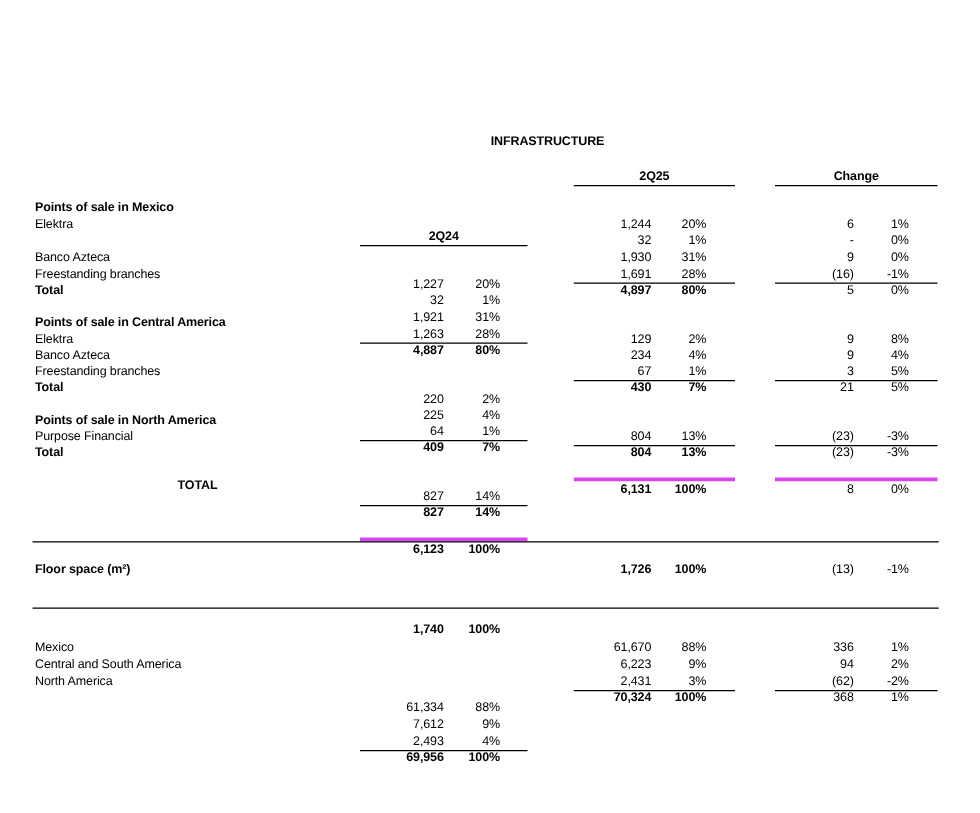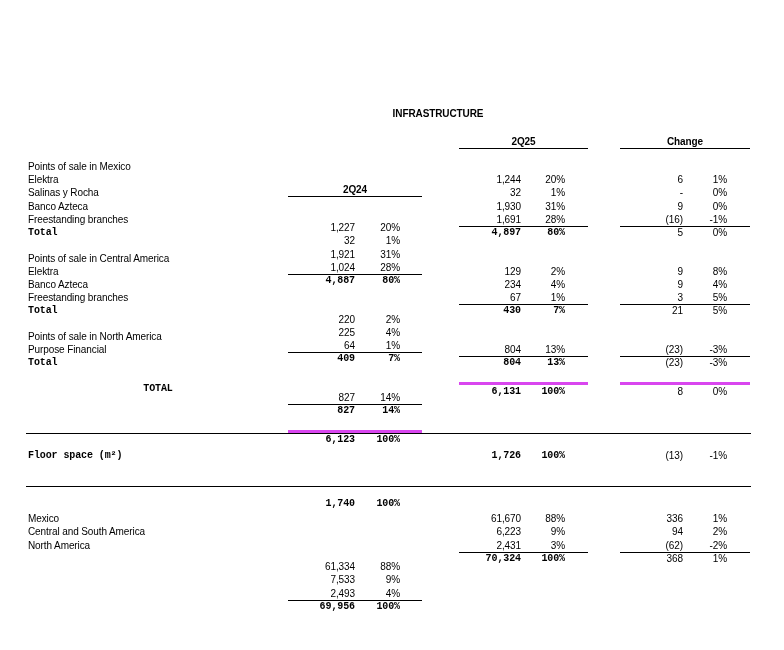--- a/index.html
+++ b/index.html
@@ -19,22 +19,22 @@
   .g1{left:288px;width:134px;margin-top:48px;}
   .g2{left:459px;width:129px;}
   .g3{left:620px;width:130px;}
   .n,.p{display:block;text-align:right;}
   .g1 .n{width:67px}.g1 .p{width:45px}
   .g2 .n{width:62px}.g2 .p{width:44px}
   .g3 .n{width:63px}.g3 .p{width:44px}
   .hdr .g{display:block;text-align:center;font-weight:bold;border-bottom:1px solid #000;}
   .ul .g{border-bottom:1px solid #000;}
   .topline .g{border-top:3px solid #d946ef;}
-  .tot .lbl,.tot .g1,.tot .g2{font-weight:bold;font-family:Liberation Mono, monospace;}
-  .sec .lbl{font-weight:normal;}
+  .tot .lbl,.tot .g1,.tot .g2{font-weight:bold;}
+  .sec .lbl{font-weight:bold;}
   .hr{position:absolute;left:26px;width:725px;height:1px;background:#000;}
 </style>
 </head>
 <body>
 
 <div class="page">
 
   <div class="title">INFRASTRUCTURE</div>
 
   <div class="row hdr" style="top:134.5px">
@@ -55,21 +55,20 @@
     <div class="g g2">
         <span class="n">1,244</span>
         <span class="p">20%</span>
       </div>
     <div class="g g3">
         <span class="n">6</span>
         <span class="p">1%</span>
       </div>
   </div>
   <div class="row" style="top:186px">
-    <div class="lbl">Salinas y Rocha</div>
     <div class="g g1">
         <span class="n">32</span>
         <span class="p">1%</span>
       </div>
     <div class="g g2">
         <span class="n">32</span>
         <span class="p">1%</span>
       </div>
     <div class="g g3">
         <span class="n">-</span>
@@ -87,21 +86,21 @@
         <span class="p">31%</span>
       </div>
     <div class="g g3">
         <span class="n">9</span>
         <span class="p">0%</span>
       </div>
   </div>
   <div class="row ul" style="top:213px">
     <div class="lbl">Freestanding branches</div>
     <div class="g g1">
-        <span class="n">1,024</span>
+        <span class="n">1,263</span>
         <span class="p">28%</span>
       </div>
     <div class="g g2">
         <span class="n">1,691</span>
         <span class="p">28%</span>
       </div>
     <div class="g g3">
         <span class="n">(16)</span>
         <span class="p">-1%</span>
       </div>
@@ -265,21 +264,21 @@
         <span class="p">88%</span>
       </div>
     <div class="g g3">
         <span class="n">336</span>
         <span class="p">1%</span>
       </div>
   </div>
   <div class="row" style="top:525px">
     <div class="lbl">Central and South America</div>
     <div class="g g1">
-        <span class="n">7,533</span>
+        <span class="n">7,612</span>
         <span class="p">9%</span>
       </div>
     <div class="g g2">
         <span class="n">6,223</span>
         <span class="p">9%</span>
       </div>
     <div class="g g3">
         <span class="n">94</span>
         <span class="p">2%</span>
       </div>

